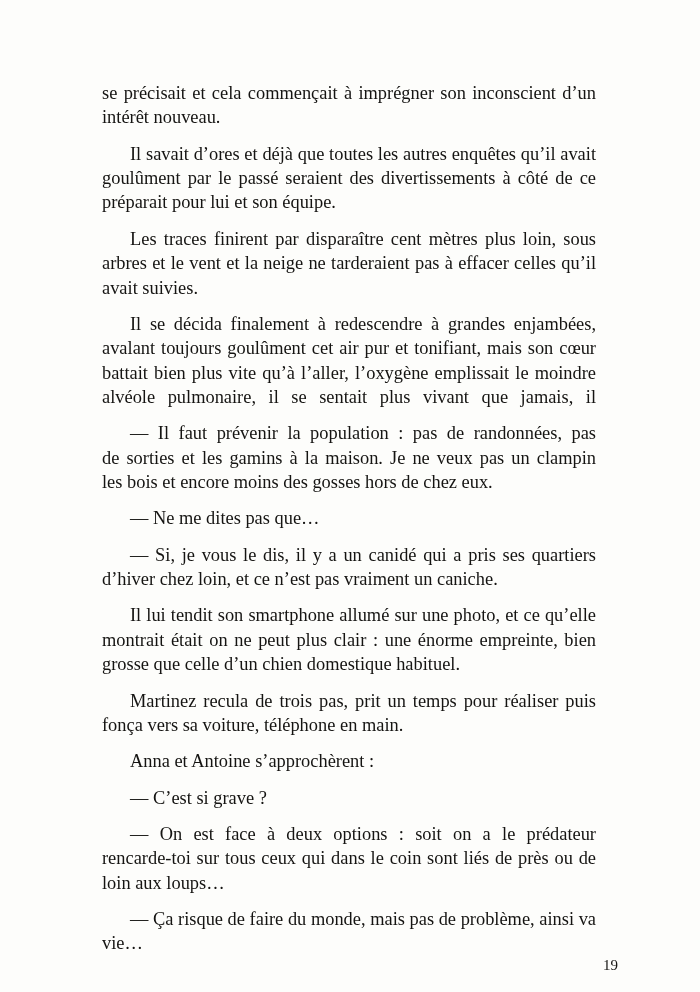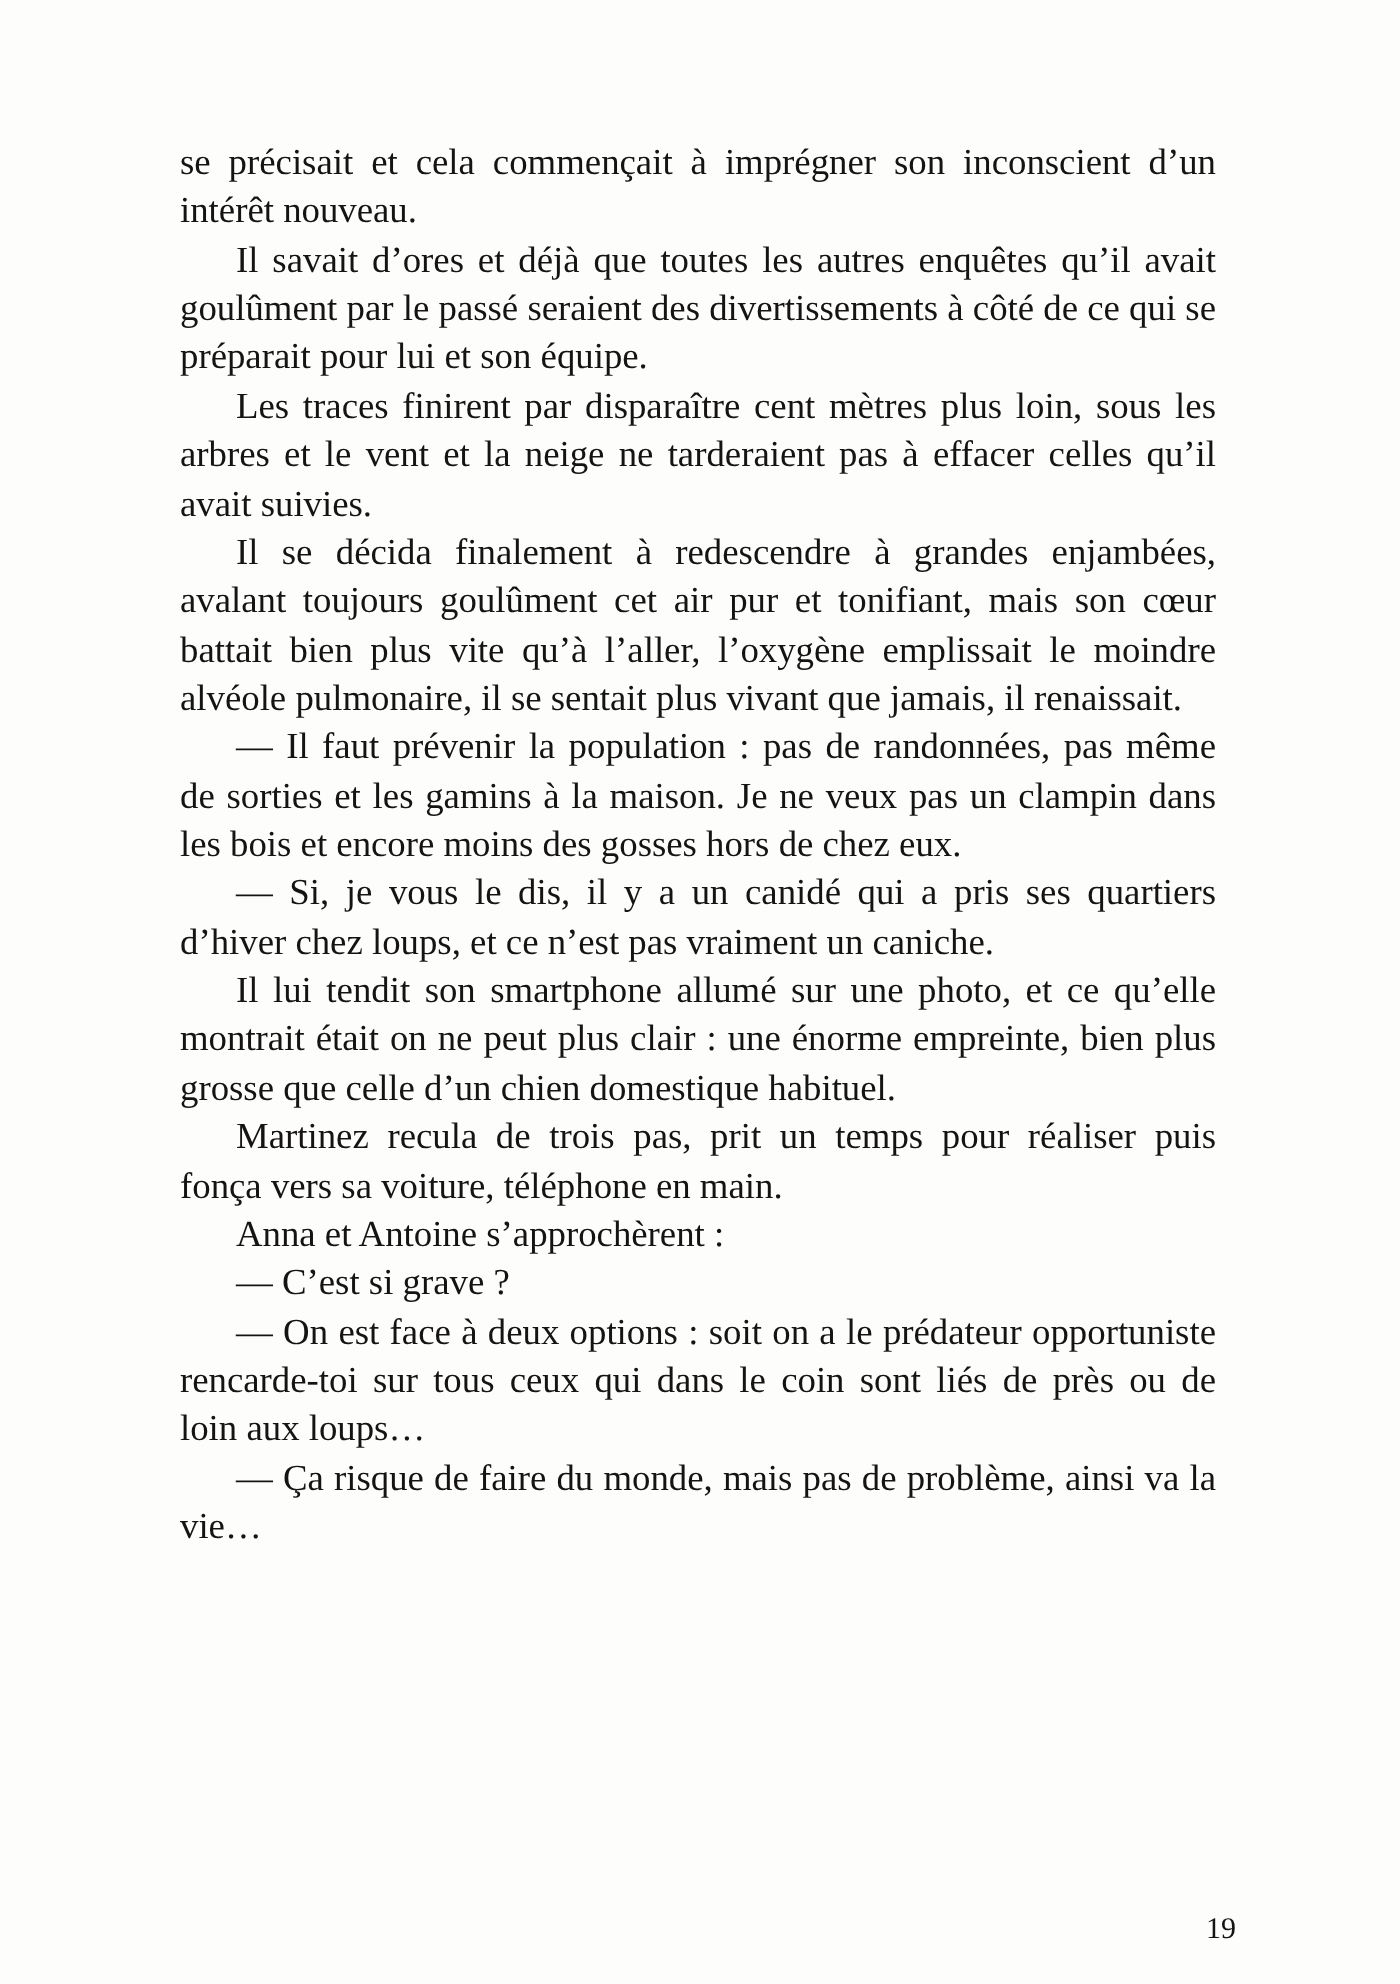--- a/index.html
+++ b/index.html
@@ -19,21 +19,21 @@
   .text-block {
     position: absolute;
     left: 90px;
     top: 69px;
     width: 518px;
     font-size: 18.4px;
     line-height: 24.36px;
     font-kerning: normal;
   }
   .para {
-    margin: 0;
+    margin: 12px;
     padding: 0;
     text-align: justify;
   }
   
   .line {
     display: block;
     height: 24.36px;
     overflow: hidden;
   }
   .line::after {
@@ -79,22 +79,25 @@
         <span class="line">avalant toujours goulûment cet air pur et tonifiant, mais son cœur</span>
         <span class="line">battait bien plus vite qu’à l’aller, l’oxygène emplissait le moindre</span>
         <span class="line lastline">alvéole pulmonaire, il se sentait plus vivant que jamais, il renaissait.</span>
       </p>
     <p class="para">
         <span class="line ind">— Il faut prévenir la population&nbsp;: pas de randonnées, pas même</span>
         <span class="line">de sorties et les gamins à la maison. Je ne veux pas un clampin dans</span>
         <span class="line lastline">les bois et encore moins des gosses hors de chez eux.</span>
       </p>
     <p class="para">
+        <span class="line lastline ind">— Ne me dites pas que…</span>
+      </p>
+    <p class="para">
         <span class="line ind">— Si, je vous le dis, il y a un canidé qui a pris ses quartiers</span>
-        <span class="line lastline">d’hiver chez loups, et ce n’est pas vraiment un caniche.</span>
+        <span class="line lastline">d’hiver chez loin, et ce n’est pas vraiment un caniche.</span>
       </p>
     <p class="para">
         <span class="line ind">Il lui tendit son smartphone allumé sur une photo, et ce qu’elle</span>
         <span class="line">montrait était on ne peut plus clair&nbsp;: une énorme empreinte, bien plus</span>
         <span class="line lastline">grosse que celle d’un chien domestique habituel.</span>
       </p>
     <p class="para">
         <span class="line ind">Martinez recula de trois pas, prit un temps pour réaliser puis</span>
         <span class="line lastline">fonça vers sa voiture, téléphone en main.</span>
       </p>

